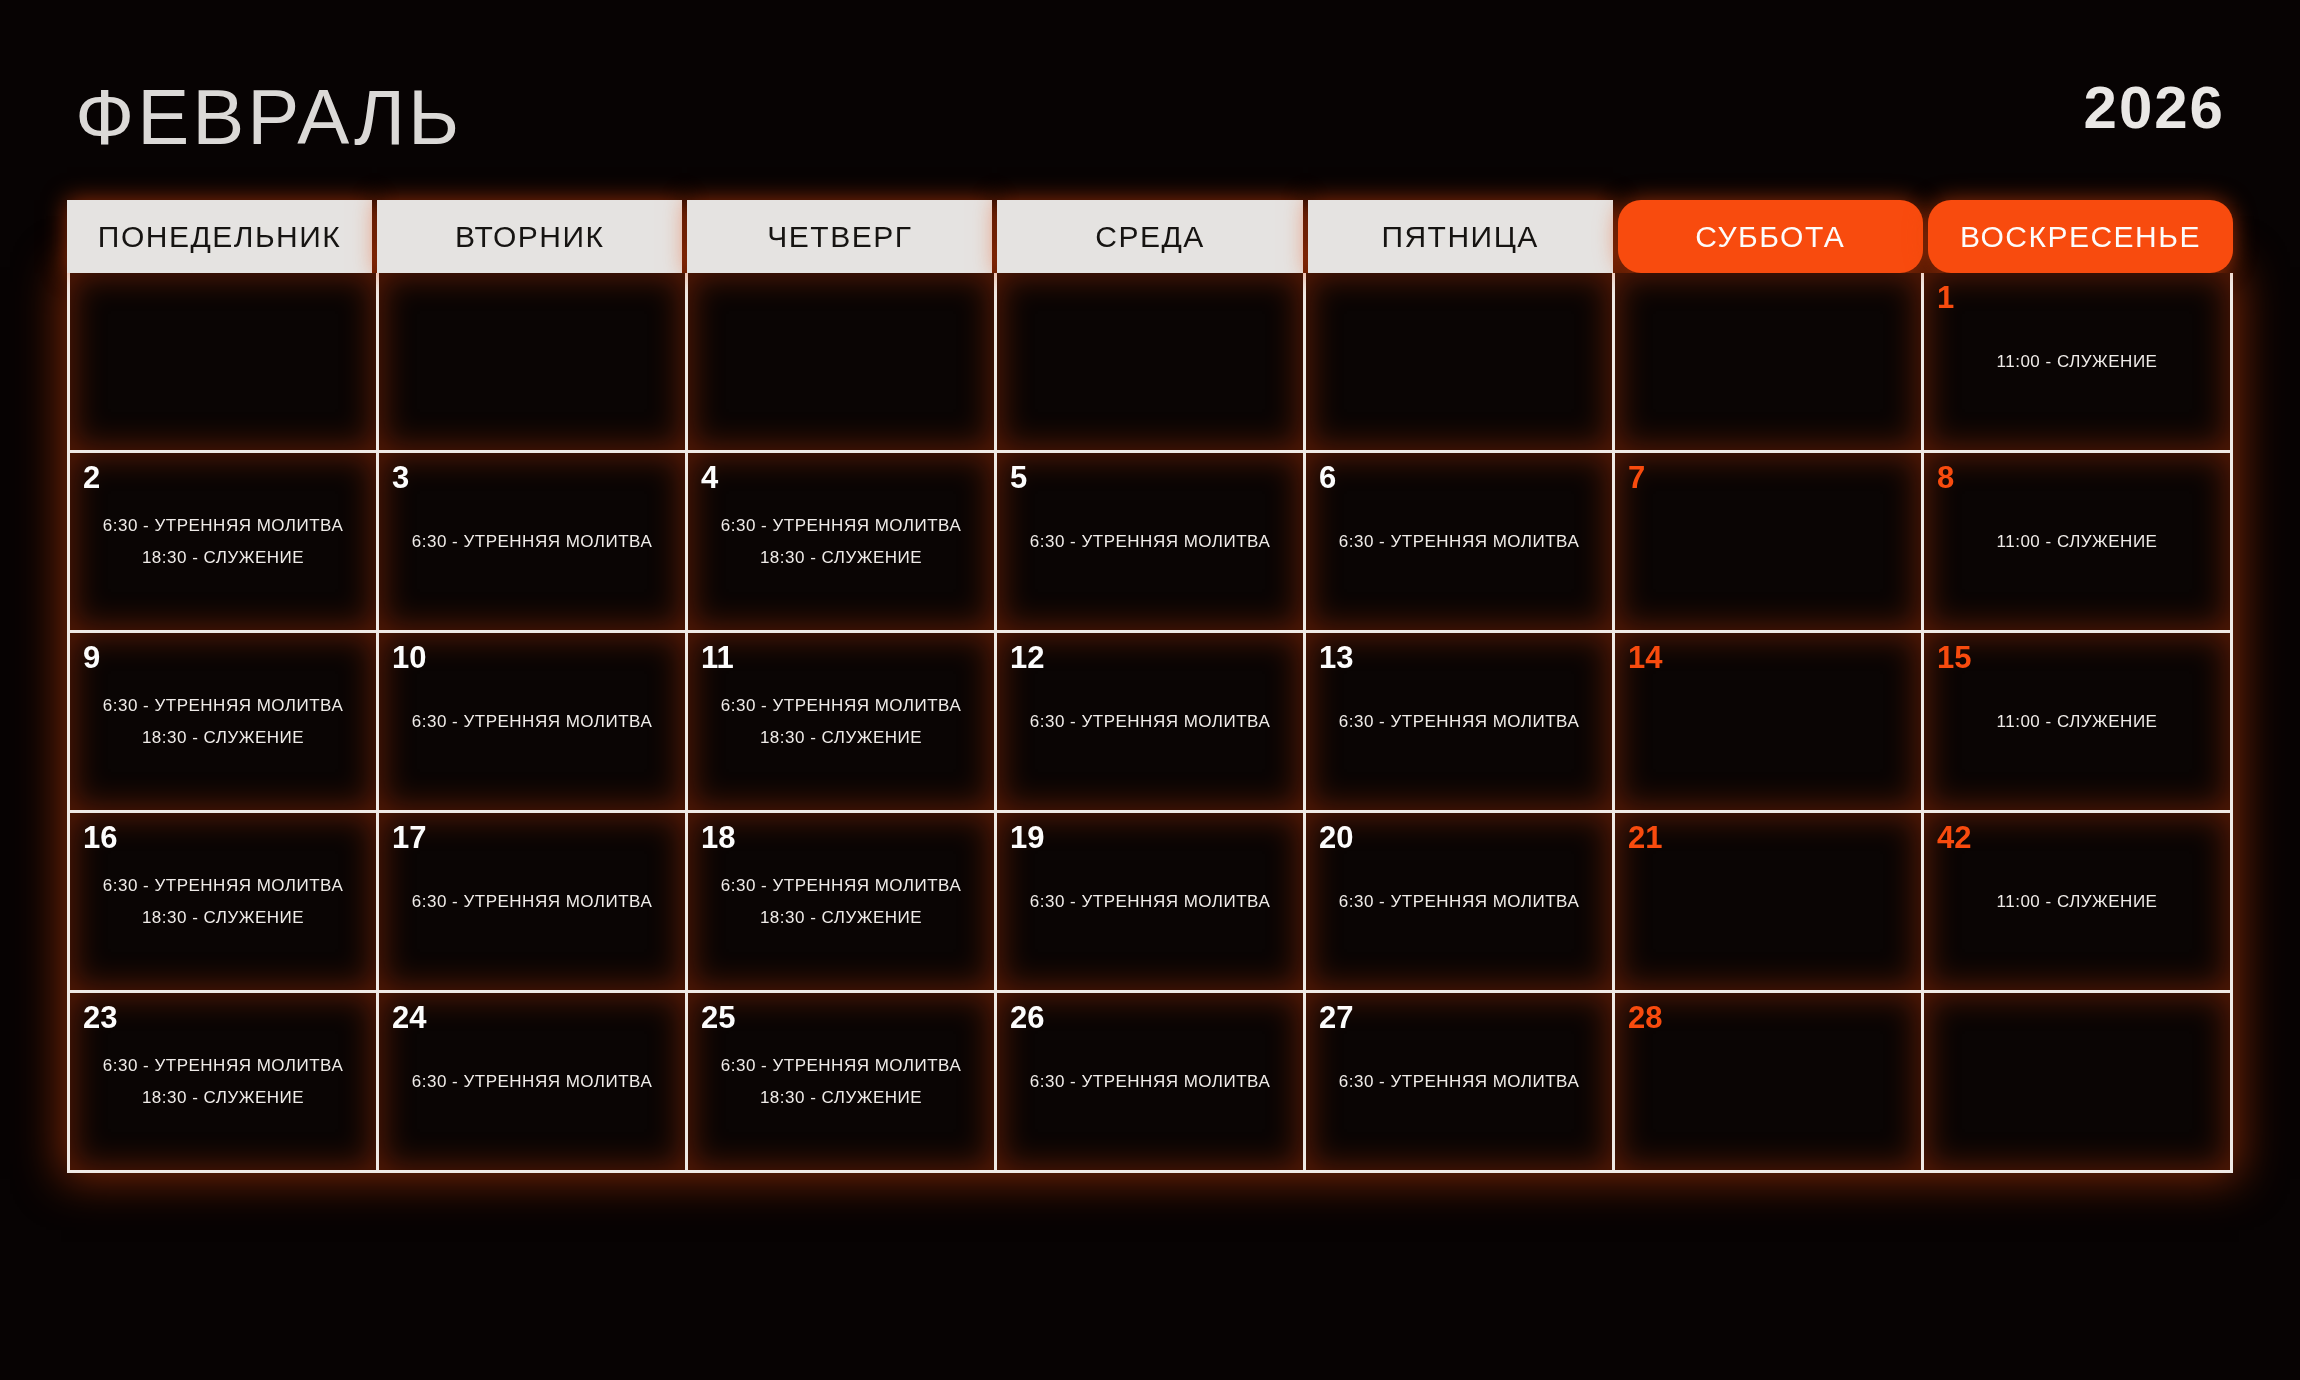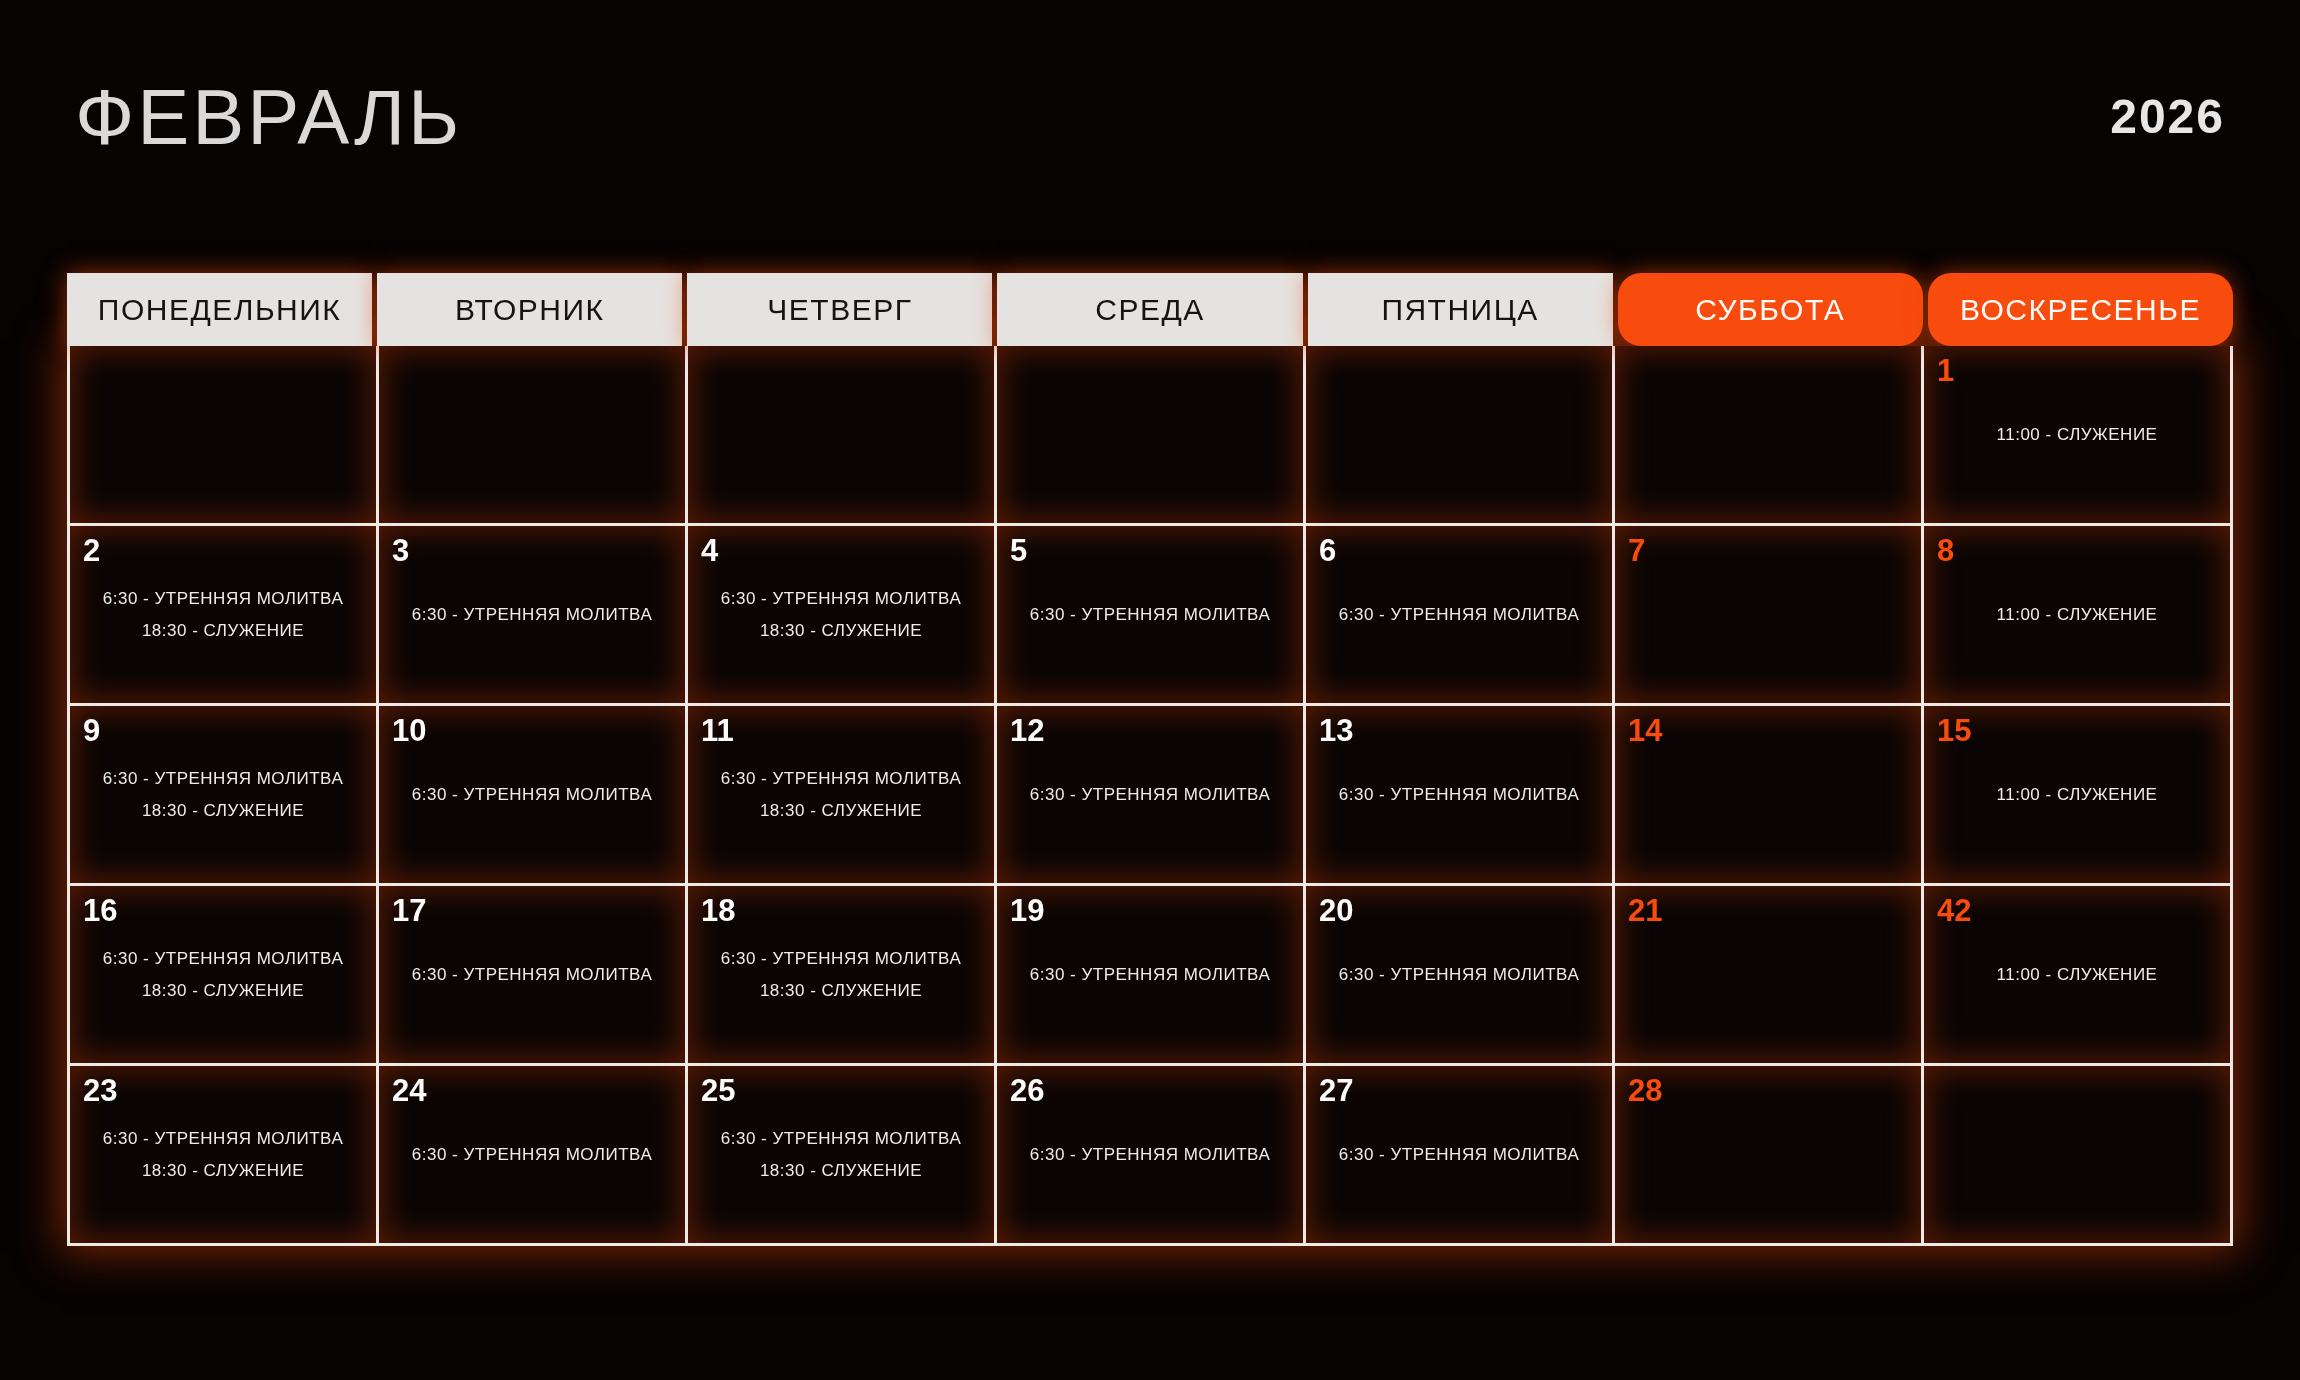--- a/index.html
+++ b/index.html
@@ -17,33 +17,33 @@
     height: 1380px;
     background: #070303;
     padding: 78px 67px 0 67px;
     position: relative;
   }
 
   
   .title-row {
     display: flex;
     justify-content: space-between;
-    align-items: center;
+    align-items: flex-start;
     padding: 0 8px;
-    margin-bottom: 117px;
+    margin-bottom: 44px;
   }
   .month-title {
     font-size: 78px;
     font-weight: 300;
     letter-spacing: 3px;
     color: #dbd9d7;
     line-height: 1;
   }
   .year-title {
-    font-size: 48px;
+    font-size: 60px;
     font-weight: 800;
     letter-spacing: 2px;
     color: #e9e7e5;
     line-height: 1;
   }
 
   
   .weekhead {
     display: grid;
     grid-template-columns: repeat(7, 1fr);

